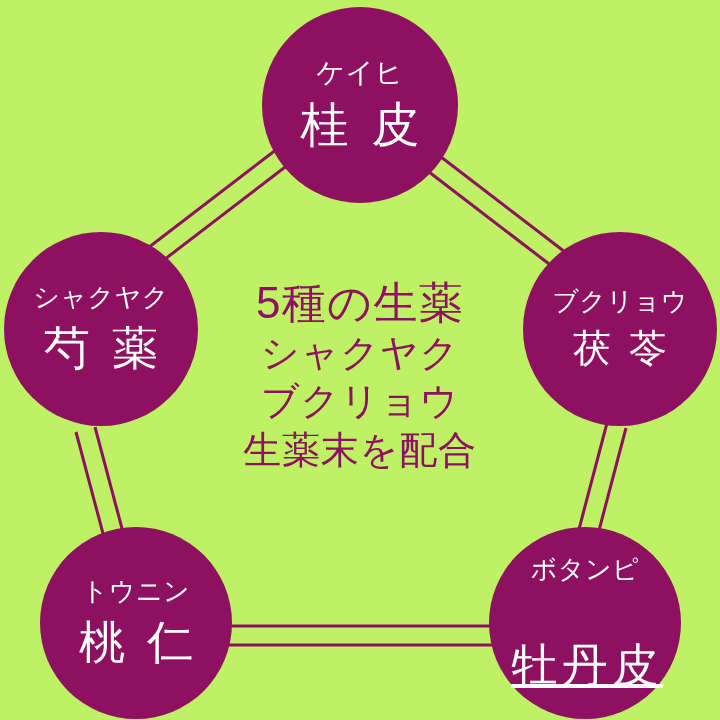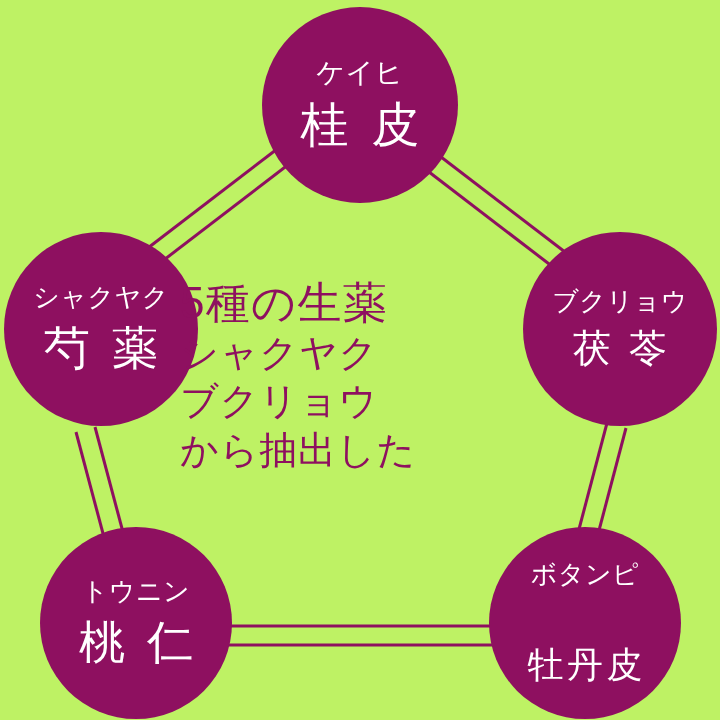--- a/index.html
+++ b/index.html
@@ -59,28 +59,28 @@
 
   #node-keihi .kana   { font-size: 28px; }
   #node-keihi .kanji  { font-size: 48px; }
   #node-shakuyaku .kana  { font-size: 26px; }
   #node-shakuyaku .kanji { font-size: 46px; }
   #node-bukuryo .kana  { font-size: 26px; }
   #node-bukuryo .kanji { font-size: 38px; }
   #node-tounin .kana   { font-size: 26px; }
   #node-tounin .kanji  { font-size: 46px; }
   #node-botanpi .kana  { font-size: 26px; }
-  #node-botanpi .kanji { font-size: 36px; }
+  #node-botanpi .kanji { font-size: 46px; text-decoration: underline; }
 
   #center-text {
     position: absolute;
     left: 180px;
     top: 278px;
     width: 360px;
-    text-align: left;
+    text-align: center;
     color: #8e1060;
     font-family: "Liberation Sans", sans-serif;
   }
   #center-text .line1 {
     font-size: 44px;
     line-height: 1.15;
     letter-spacing: 0.03em;
     white-space: nowrap;
   }
   #center-text .line2,
@@ -140,16 +140,16 @@
 
   <div class="node" id="node-shakuyaku">
     <div class="kana">シャクヤク</div>
     <div class="kanji">芍 薬</div>
   </div>
 
   <div id="center-text">
     <div class="line1">5種の生薬</div>
     <div class="line2">シャクヤク</div>
     <div class="line3">ブクリョウ</div>
-    <div class="line4">から抽出した</div>
+    <div class="line4">生薬末を配合</div>
   </div>
 
 </div>
 
 </body></html>

